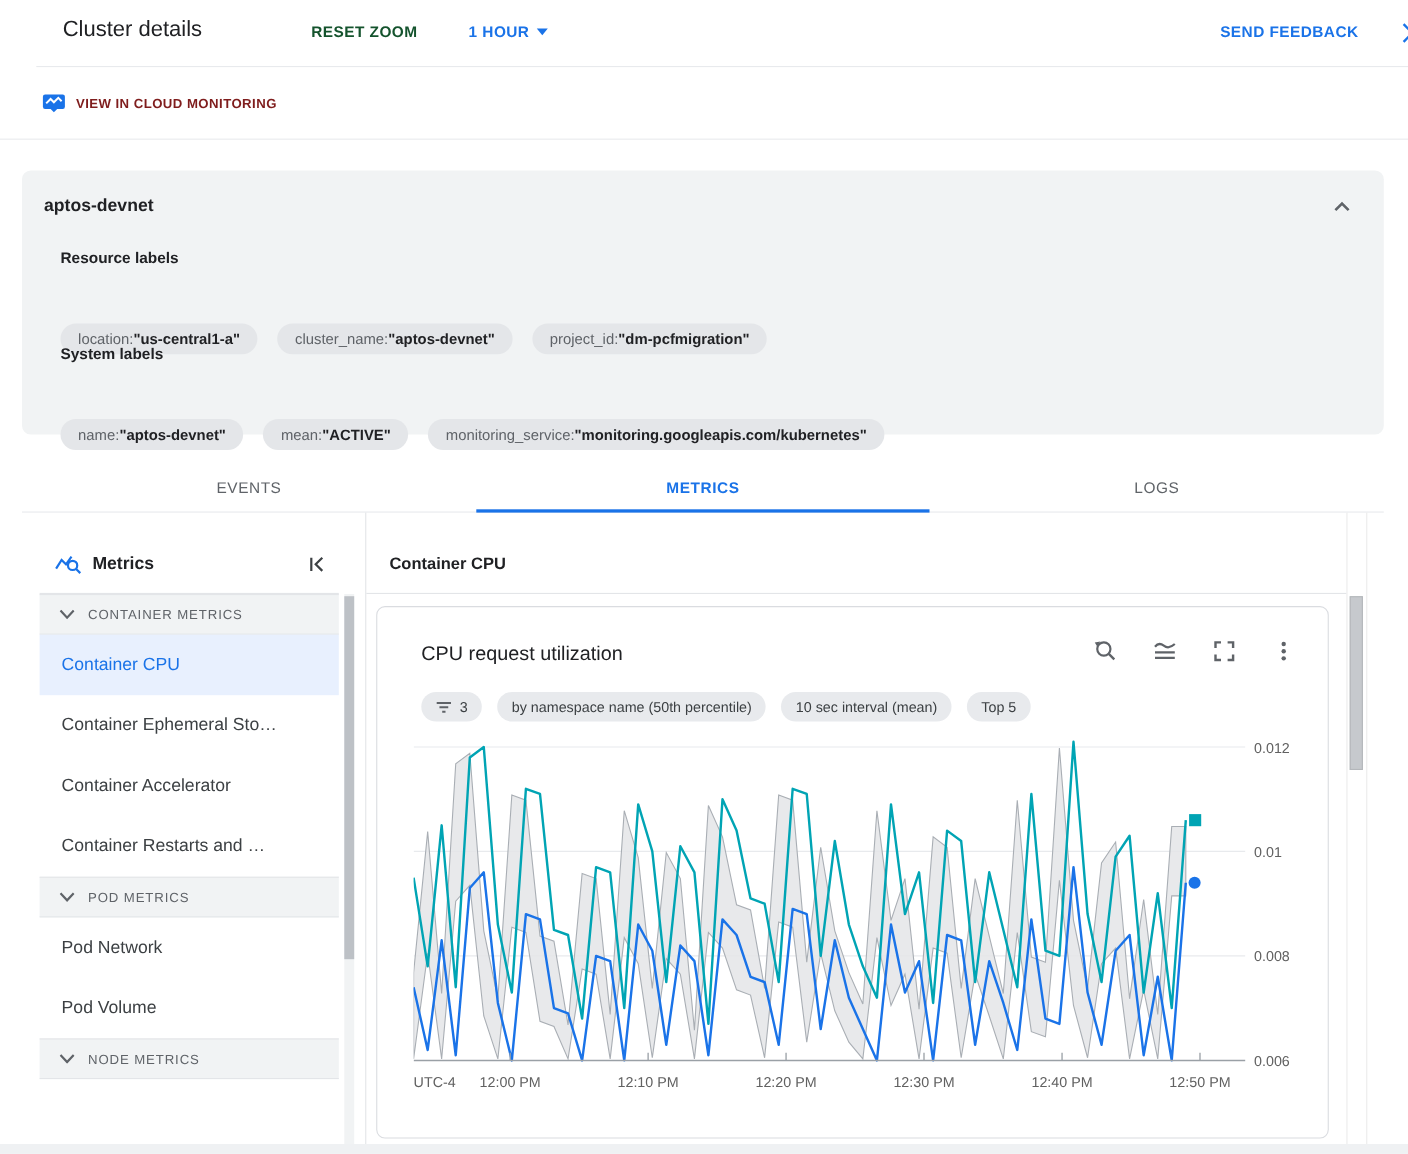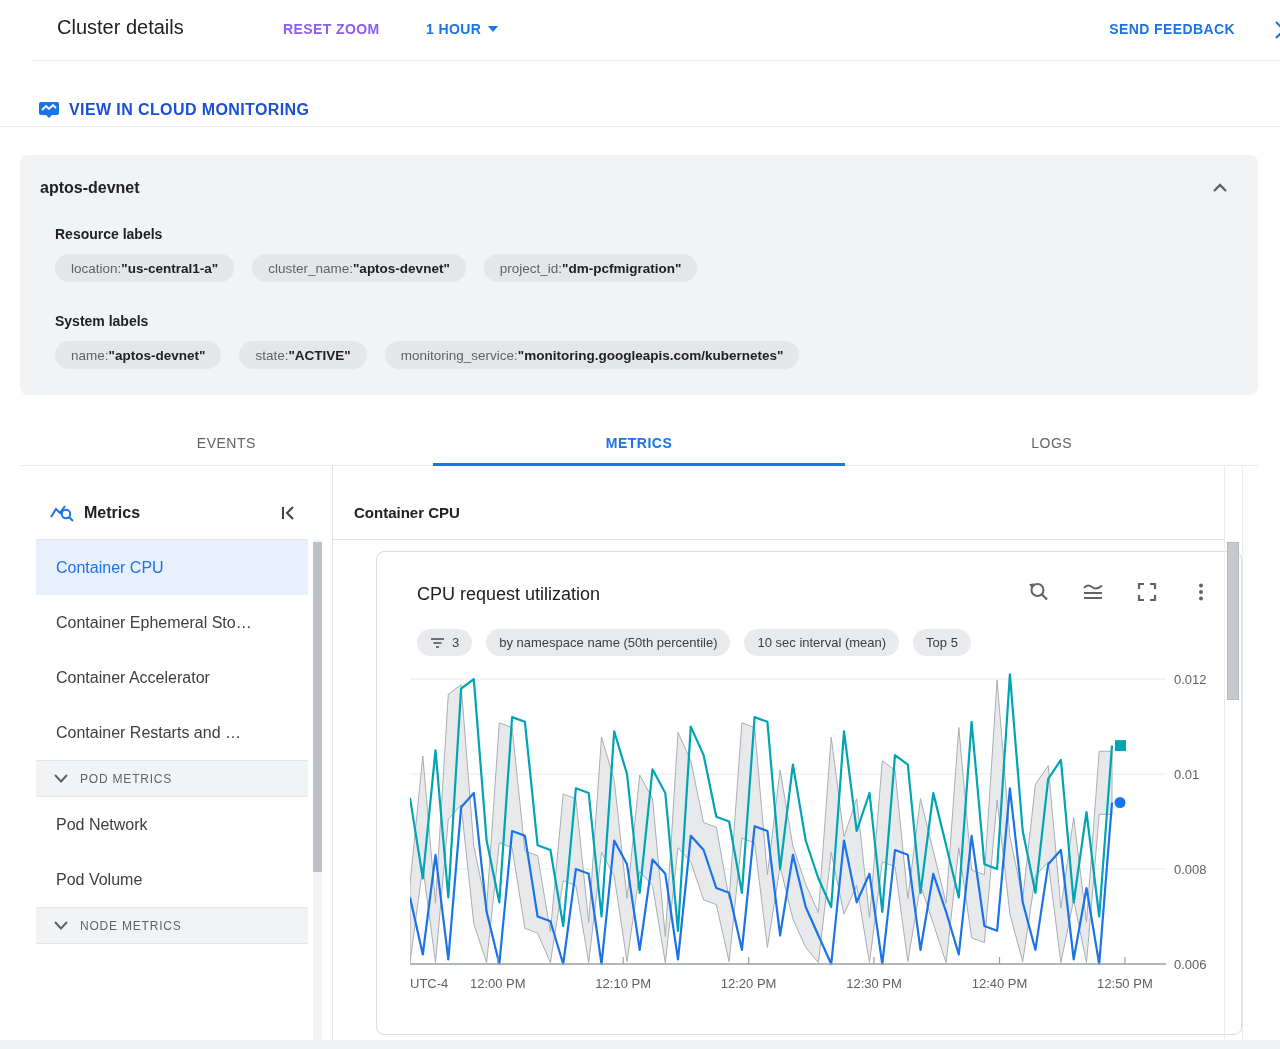--- a/index.html
+++ b/index.html
@@ -3,37 +3,37 @@
 <meta charset="utf-8">
 <style>
   * { margin:0; padding:0; box-sizing:border-box; }
   body { font-family:"Liberation Sans", sans-serif; background:#fff; }
   .page { position:relative; width:1280px; height:1049px; background:#fff; overflow:hidden; }
 
   
   .hdr { position:absolute; left:0; top:0; width:1280px; height:61px; background:#fff; border-bottom:1px solid #e8eaed;margin-left:33px; }
   .hdr-title { position:absolute; left:24px; top:16px; font-size:20px; color:#202124; }
   .hdr-btn { position:absolute; top:21px; font-size:14px; font-weight:bold; letter-spacing:.4px; cursor:pointer; background:none; border:none; font-family:inherit; }
-  .reset-zoom { left:250px; color:#8b5cf6; }
+  .reset-zoom { left:250px; color:#14532d; }
   .time-range { left:393px; color:#1a73e8; display:flex; align-items:center; gap:7px; }
   .caret { width:0; height:0; border-left:5px solid transparent; border-right:5px solid transparent; border-top:6px solid #1a73e8; display:inline-block; }
   .send-feedback { right:78px; color:#1a73e8; }
   .close-btn { position:absolute; left:1238px; top:17px; width:26px; height:26px; cursor:pointer; }
 
   
   .view-row { position:absolute; left:0; top:62px; width:1280px; height:65px; border-bottom:1px solid #e8eaed; }
-  .view-link { position:absolute; left:38px; top:22px; display:flex; align-items:center; gap:9px; color:#1d4ed8; font-size:16px; font-weight:bold; letter-spacing:.4px; cursor:pointer;margin-top:16px; }
+  .view-link { position:absolute; left:38px; top:22px; display:flex; align-items:center; gap:9px; color:#7f1d1d; font-size:12px; font-weight:bold; letter-spacing:.4px; cursor:pointer; }
 
   
   .panel { position:absolute; left:20px; top:155px; width:1238px; height:240px; background:#f1f3f4; border-radius:8px; }
   .panel-name { position:absolute; left:20px; top:24px; font-size:16px; font-weight:bold; color:#202124; }
   .panel-collapse { position:absolute; right:26px; top:22px; width:24px; height:24px; cursor:pointer; }
   .labels-title { position:absolute; left:35px; font-size:14px; font-weight:bold; color:#202124; }
   .chip-row { position:absolute; left:35px; display:flex; gap:18px; }
-  .kv-chip { display:inline-flex; align-items:center; height:28px; padding:0 16px; background:#e4e6e9; border-radius:14px; font-size:13.5px; white-space:nowrap; }
+  .kv-chip { display:inline-flex; align-items:center; height:28px; padding:0 16px; background:#e4e6e9; border-radius:14px; font-size:13.5px; white-space:nowrap;margin-top:40px; }
   .kv-chip .k { color:#5f6368; }
   .kv-chip .v { color:#202124; font-weight:bold; }
 
   
   .tabs { position:absolute; left:20px; top:420px; width:1238px; height:46px; display:flex; border-bottom:1px solid #e8eaed; }
   .tab { flex:1; display:flex; align-items:center; justify-content:center; font-size:14px; letter-spacing:.5px; color:#5f6368; cursor:pointer; position:relative; }
   .tab.active { color:#1a73e8; font-weight:bold; }
   .tab.active .tab-underline { position:absolute; left:0; right:0; bottom:-1px; height:3px; background:#1a73e8; }
 
   
@@ -46,21 +46,21 @@
   .sb-item { height:55px; display:flex; align-items:center; padding-left:20px; font-size:16px; color:#3c4043; cursor:pointer; white-space:nowrap; overflow:hidden; }
   .sb-item.selected { background:#e8f0fe; color:#1a73e8; }
   .sb-scroll-track { position:absolute; left:313px; top:540px; width:9px; height:500px; background:#f1f3f4; }
   .sb-scroll-thumb { position:absolute; left:313px; top:542px; width:9px; height:330px; background:#bdc1c6; cursor:pointer; }
 
   
   .v-divider { position:absolute; left:332px; top:466px; width:1px; height:574px; background:#e3e5e8; }
   .main-header { position:absolute; left:333px; top:486px; width:891px; height:54px; border-bottom:1px solid #e3e5e8; display:flex; align-items:center; }
   .main-header-title { margin-left:21px; font-size:15px; font-weight:bold; color:#202124; }
 
-  .card { position:absolute; left:342px; top:551px; width:866px; height:484px; background:#fff; border:1px solid #dadce0; border-radius:8px;margin-left:34px; }
+  .card { position:absolute; left:342px; top:551px; width:866px; height:484px; background:#fff; border:1px solid #dadce0; border-radius:8px; }
   .card-title { position:absolute; left:40px; top:32px; font-size:18px; color:#202124; }
   .card-tools { position:absolute; right:28px; top:28px; display:flex; gap:30px; }
   .tool-btn { width:24px; height:24px; cursor:pointer; }
   .chips { position:absolute; left:40px; top:77px; display:flex; gap:14px; }
   .chart-chip { display:inline-flex; align-items:center; gap:7px; height:27px; padding:0 13px; background:#e8eaed; border-radius:14px; font-size:13px; color:#3c4043; white-space:nowrap; cursor:pointer; }
   .chart-wrap { position:absolute; left:33px; top:119px; width:815px; height:330px; }
   .ax { font-family:"Liberation Sans", sans-serif; font-size:13px; fill:#616161; }
 
   
   .main-scroll-border { position:absolute; left:1224px; top:466px; width:1px; height:574px; background:#ececec; }
@@ -128,21 +128,21 @@
     </div>
 
     <div class="labels-title" style="top:158px;">System labels</div>
     <div class="chip-row" style="top:186px;">
       <span class="kv-chip">
         <span class="k">name</span>
           <span class="k"> : </span>
           <span class="v">"aptos-devnet"</span>
       </span>
       <span class="kv-chip">
-        <span class="k">state</span>
+        <span class="k">mean</span>
           <span class="k"> : </span>
           <span class="v">"ACTIVE"</span>
       </span>
       <span class="kv-chip">
         <span class="k">monitoring_service</span>
           <span class="k"> : </span>
           <span class="v">"monitoring.googleapis.com/kubernetes"</span>
       </span>
     </div>
   </div>
@@ -171,20 +171,26 @@
     <span class="sb-title">Metrics</span>
     <span class="sb-collapse">
       <svg width="24" height="24" viewBox="0 0 24 24">
         <line x1="7" y1="6" x2="7" y2="18" stroke="#3c4043" stroke-width="2"></line>
         <polyline points="17,6 11,12 17,18" fill="none" stroke="#3c4043" stroke-width="2"></polyline>
       </svg>
     </span>
   </div>
 
   <div class="sb-list">
+    <div class="sb-section">
+      <svg width="14" height="9" viewBox="0 0 14 9">
+          <polyline points="1,1 7,7.5 13,1" fill="none" stroke="#5f6368" stroke-width="2"></polyline>
+        </svg>
+      <span>CONTAINER METRICS</span>
+    </div>
     <div class="sb-item selected">Container CPU</div>
     <div class="sb-item">Container Ephemeral Sto…</div>
     <div class="sb-item">Container Accelerator</div>
     <div class="sb-item">Container Restarts and …</div>
 
     <div class="sb-section">
       <svg width="14" height="9" viewBox="0 0 14 9">
           <polyline points="1,1 7,7.5 13,1" fill="none" stroke="#5f6368" stroke-width="2"></polyline>
         </svg>
       <span>POD METRICS</span>

